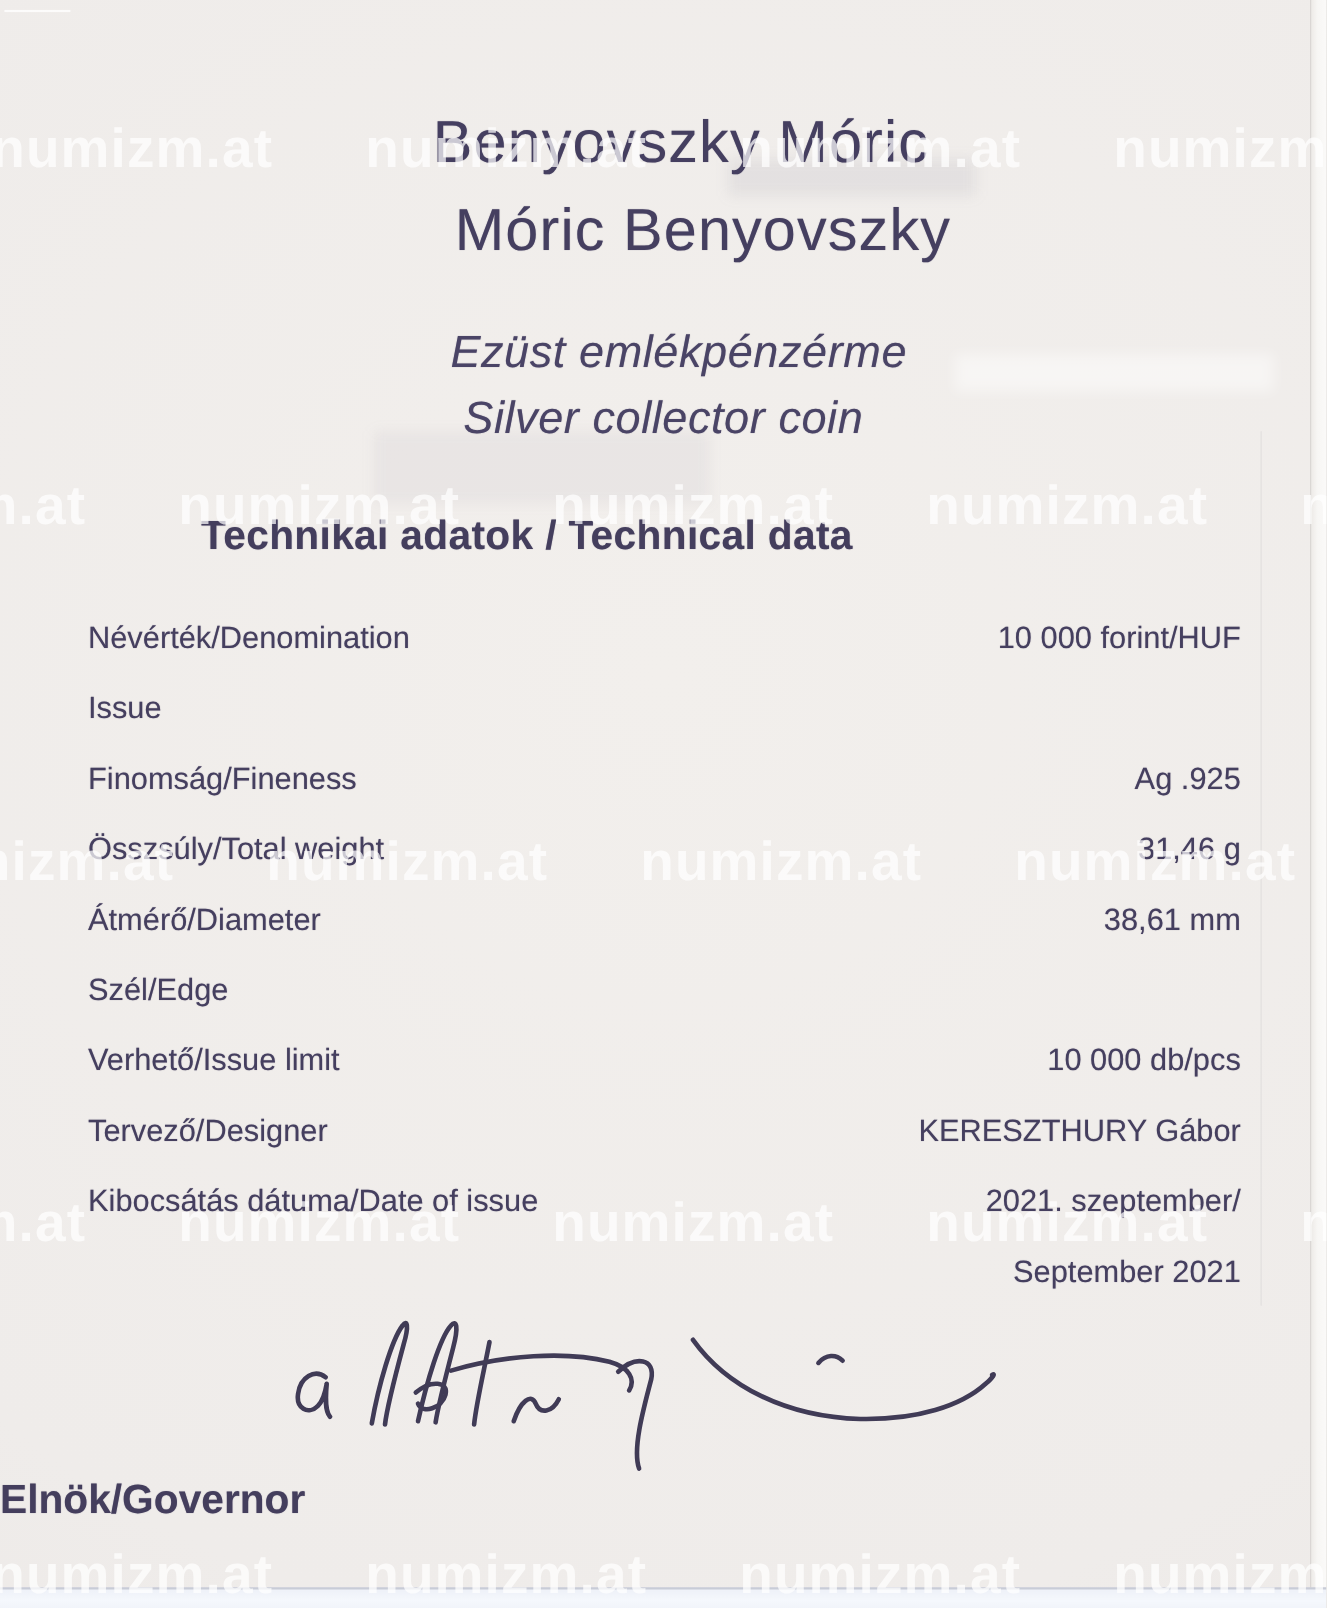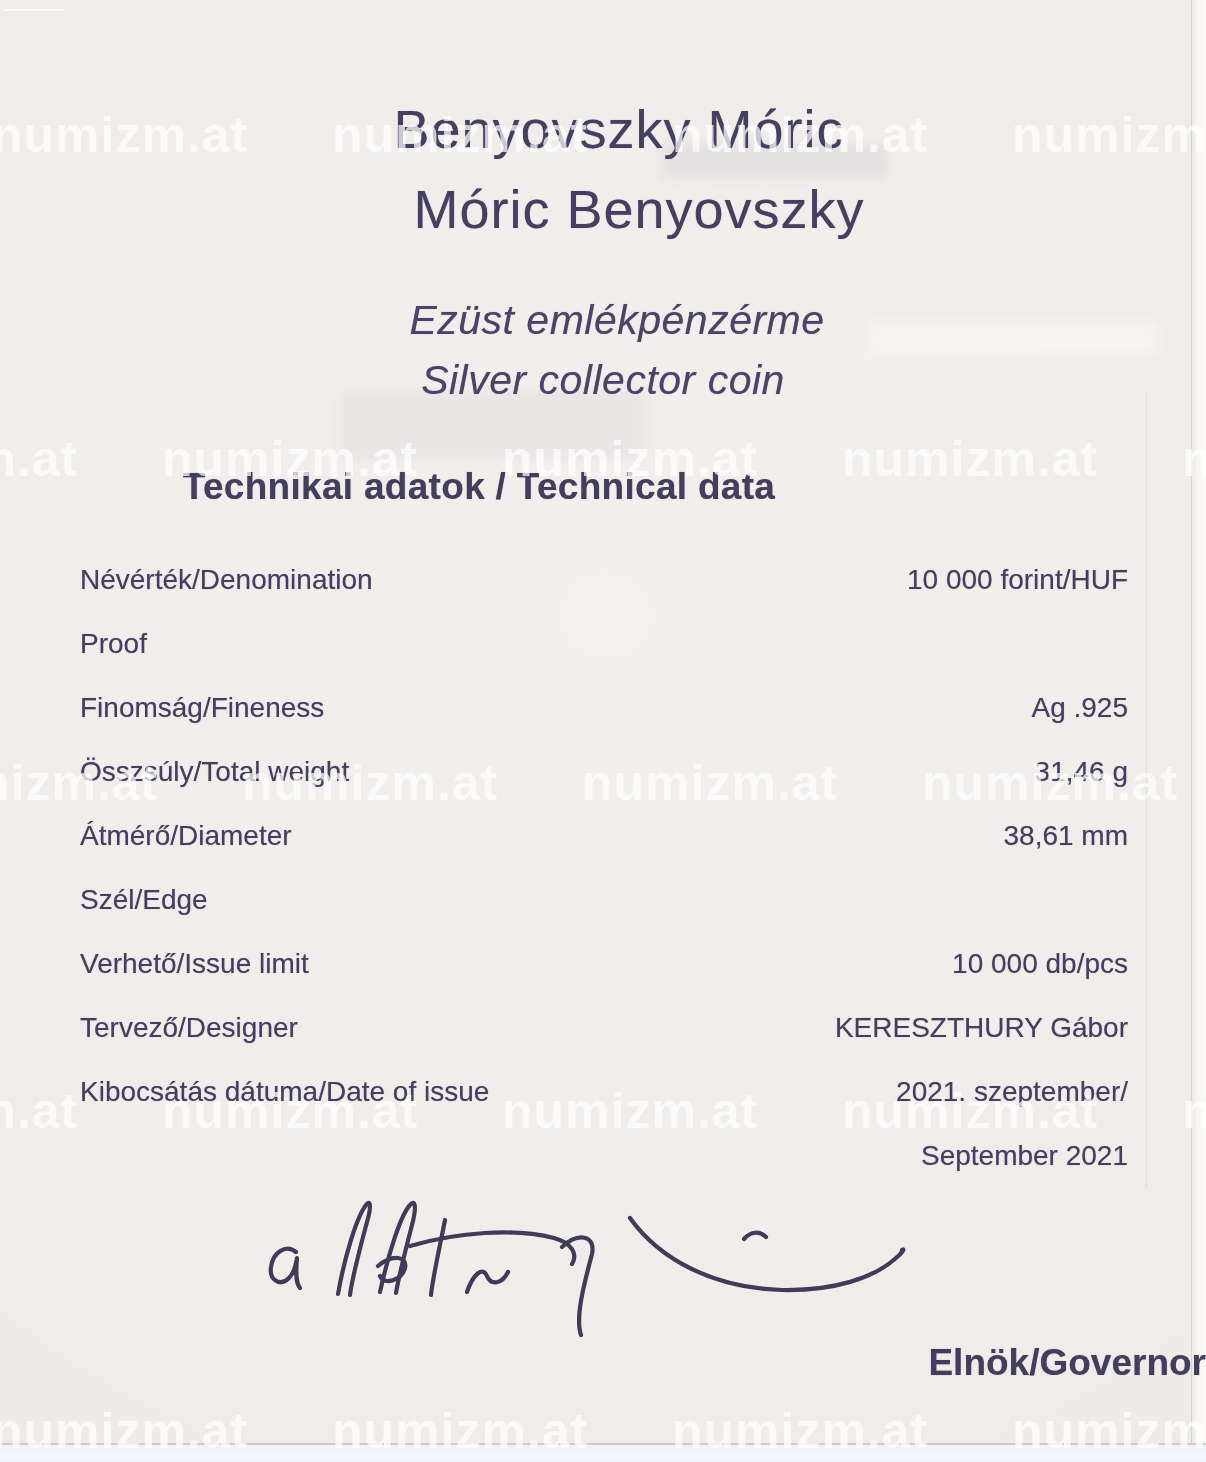--- a/index.html
+++ b/index.html
@@ -61,21 +61,21 @@
   }
   .spec-row{
     display:flex;justify-content:space-between;align-items:baseline;
     height:64px;line-height:64px;white-space:nowrap;
   }
   .spec-label{text-align:left;}
   .spec-value{text-align:right;}
   .signature-wrap{position:absolute;left:262px;top:1192px;width:660px;height:155px;}
   .signature-wrap svg{display:block;}
   .governor{
-    position:absolute;top:1342px;left:0;width:1206px;text-align:right;
+    position:absolute;top:1342px;left:0;width:1206px;text-align:left;
     font-weight:bold;font-size:37px;color:#443e5d;
   }
   
   .watermarks{position:absolute;inset:0;pointer-events:none;z-index:5;}
   .wm-row{
     position:absolute;display:flex;white-space:nowrap;
     font-weight:bold;font-size:50px;letter-spacing:1px;
     color:rgba(255,255,255,.72);
   }
   .wm-row span{display:inline-block;width:340px;}
@@ -108,21 +108,21 @@
     <div class="subtitle subtitle-2">Silver collector coin</div>
 
     <div class="section-header">Technikai adatok / Technical data</div>
 
     <div class="spec-table">
       <div class="spec-row">
         <div class="spec-label">Névérték/Denomination</div>
         <div class="spec-value">10 000 forint/HUF</div>
       </div>
       <div class="spec-row">
-        <div class="spec-value">Proof</div>
+        <div class="spec-value">Issue</div>
       </div>
       <div class="spec-row">
         <div class="spec-label">Finomság/Fineness</div>
         <div class="spec-value">Ag .925</div>
       </div>
       <div class="spec-row">
         <div class="spec-label">Összsúly/Total weight</div>
         <div class="spec-value">31,46 g</div>
       </div>
       <div class="spec-row">

